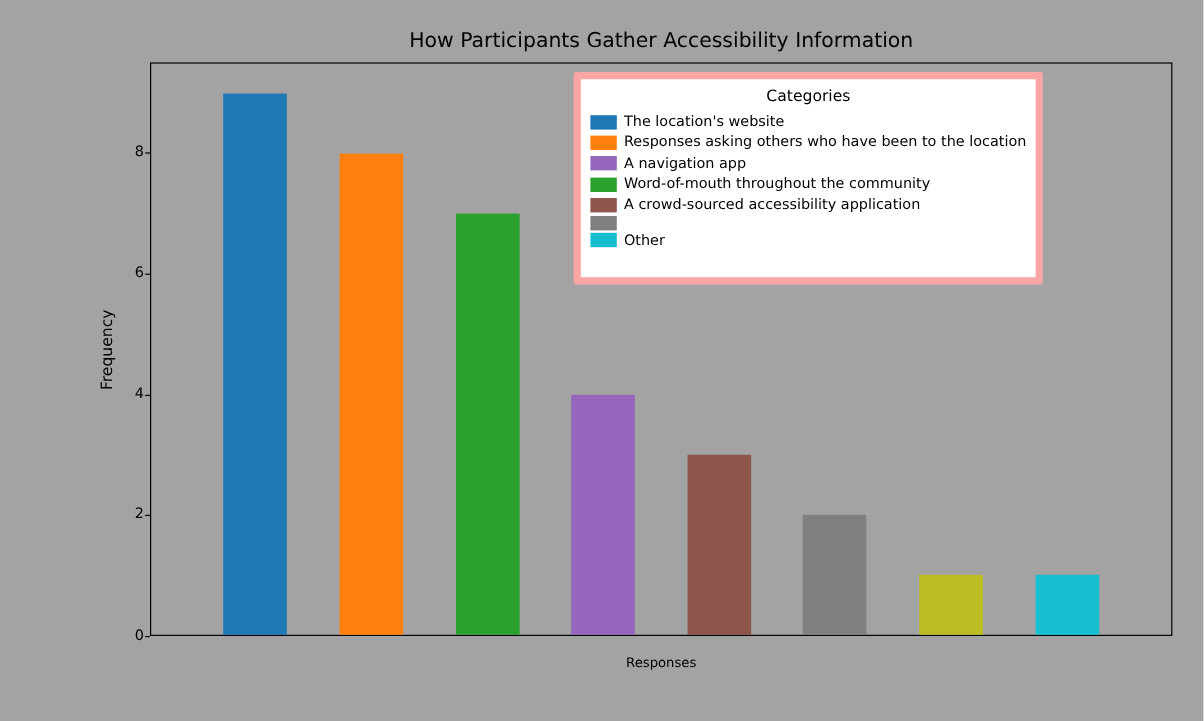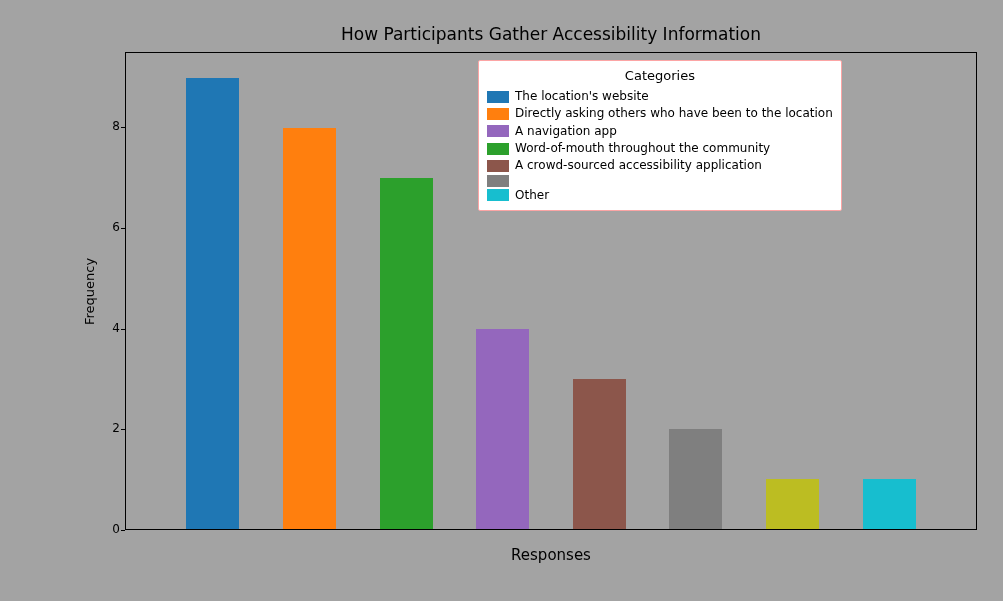--- a/index.html
+++ b/index.html
@@ -38,21 +38,21 @@
     left: 125px;
     width: 852px;
     text-align: center;
     font-size: 17px;
   }
   .xlabel {
     position: absolute;
     left: 125px;
     width: 852px;
     text-align: center;
-    font-size: 15px;
+    font-size: 11px;
     top: 546px;
   }
   .ylabel {
     position: absolute;
     
     left: 80px;
     top: 52px;
     height: 478px;
     width: 20px;
     display: flex;
@@ -83,23 +83,23 @@
   .bar {
     position: absolute;
     bottom: 0; 
     border: 1px solid rgba(0,0,0,0); 
     box-sizing: border-box;
   }
   
   .legend {
     position: absolute;
     background: #ffffff;
-    border: 1px solid #fca5a5;
+    border: 6px solid #fca5a5;
     border-radius: 2px;
-    padding: 6px 8px 6px 8px;
+    padding: 6px 8px 22px 8px;
     font-size: 12px;
     line-height: 1.45;
   }
   .legend-title {
     text-align: center;
     font-size: 13px;
     margin-bottom: 2px;
   }
   .legend-row {
     display: flex;
@@ -135,21 +135,21 @@
 
     <div class="legend" id="legend" style="left:352px; top:7px;">
       <div class="legend-title">Categories</div>
 
     <div class="legend-row">
           <div class="legend-swatch" style="background: rgb(31, 119, 180);"></div>
           <span>The location's website</span>
         </div>
         <div class="legend-row">
           <div class="legend-swatch" style="background: rgb(255, 127, 14);"></div>
-          <span>Directly asking others who have been to the location</span>
+          <span>Responses asking others who have been to the location</span>
         </div>
         <div class="legend-row">
           <div class="legend-swatch" style="background: rgb(148, 103, 189);"></div>
           <span>A navigation app</span>
         </div>
         <div class="legend-row">
           <div class="legend-swatch" style="background: rgb(44, 160, 44);"></div>
           <span>Word-of-mouth throughout the community</span>
         </div>
         <div class="legend-row">

